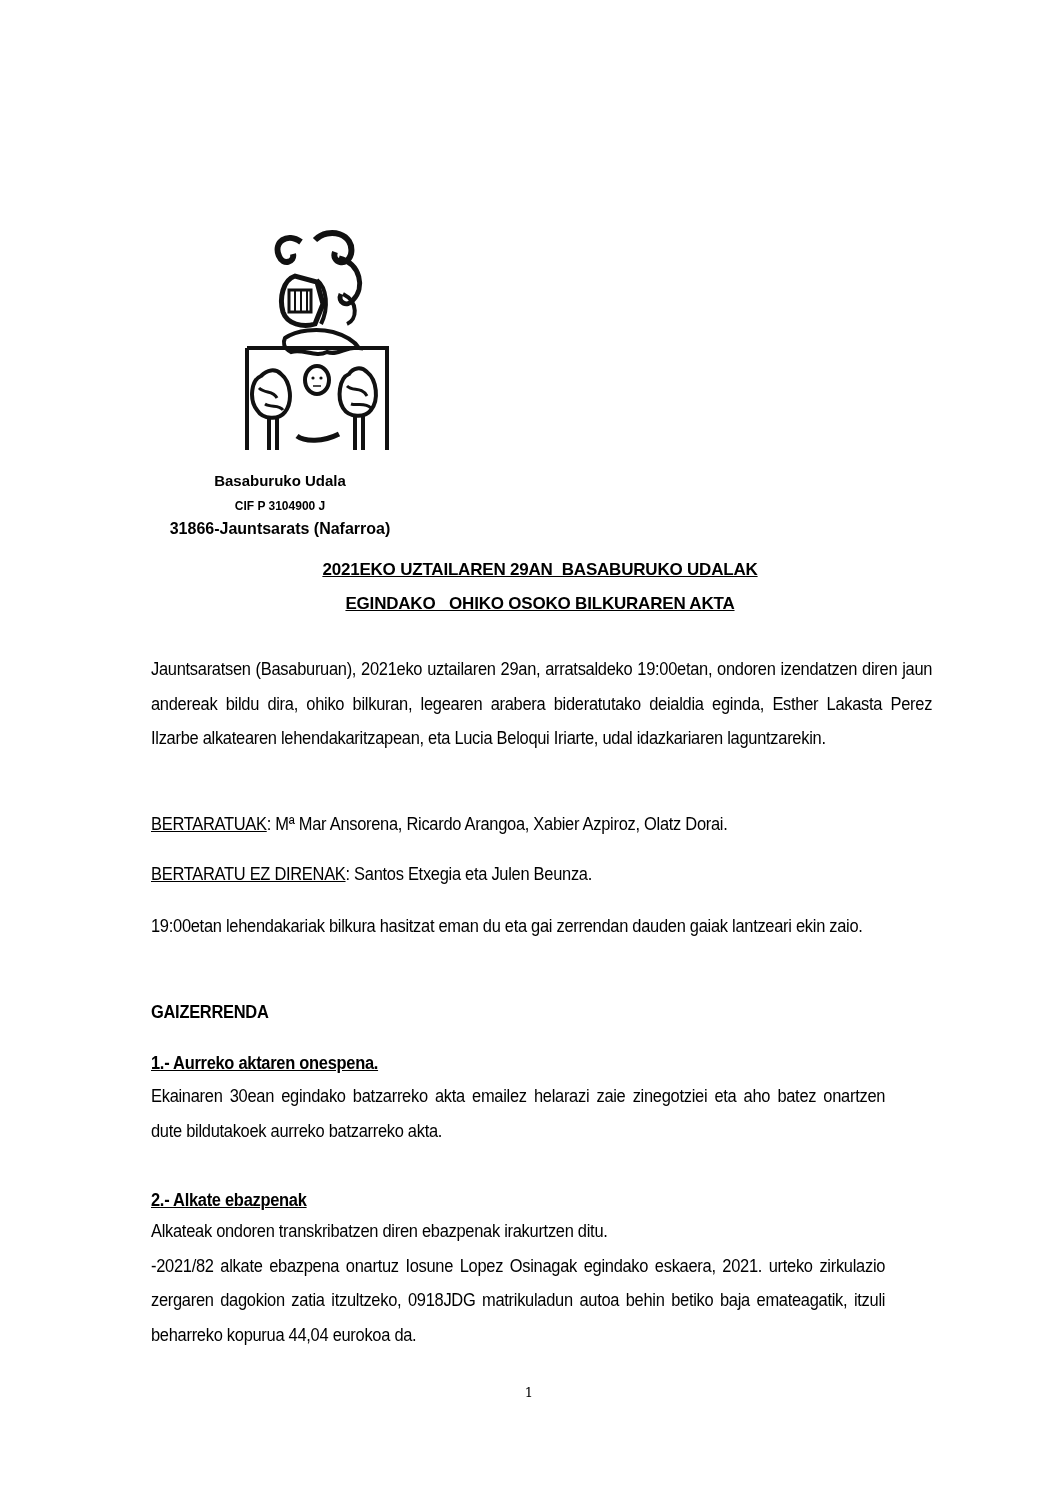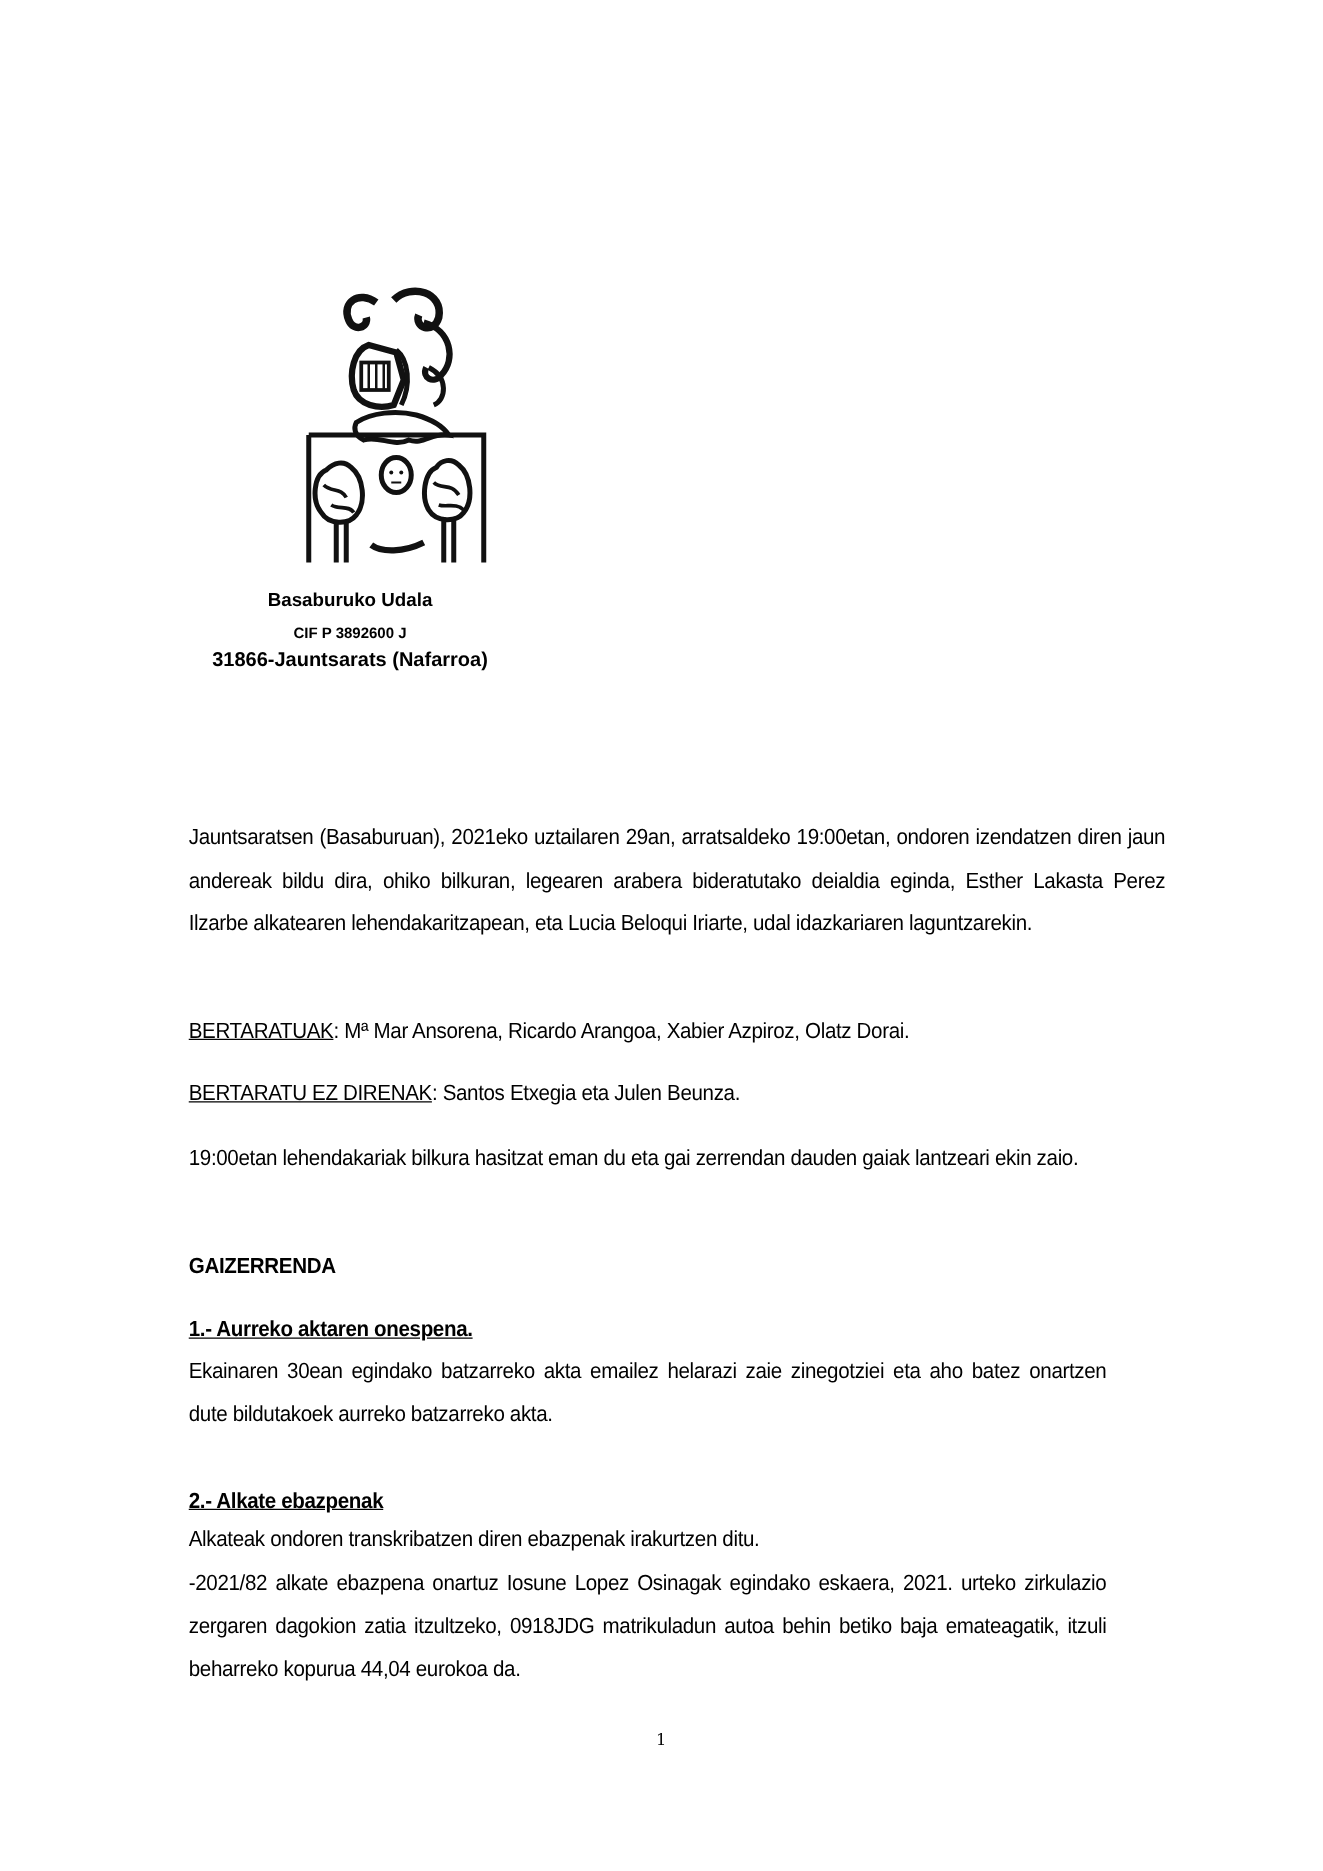--- a/index.html
+++ b/index.html
@@ -63,23 +63,25 @@
 
     <ellipse cx="74" cy="152" rx="12" ry="14" fill="#fff" stroke="#111" stroke-width="4"></ellipse>
     <circle cx="70" cy="150" r="1.6" fill="#111"></circle>
     <circle cx="78" cy="150" r="1.6" fill="#111"></circle>
     <line x1="70" y1="158" x2="78" y2="158" stroke="#111" stroke-width="1.5"></line>
 
     <path d="M54 208 C62 214 80 214 96 206" fill="none" stroke="#111" stroke-width="5"></path>
   </svg>
 
   <div class="org org-name">Basaburuko Udala</div>
-  <div class="org org-cif">CIF P 3892600 J</div>
+  <div class="org org-cif">CIF P 3104900 J</div>
   <div class="org org-addr">31866-Jauntsarats (Nafarroa)</div>
 
+  <div class="title t1">2021EKO UZTAILAREN 29AN  BASABURUKO UDALAK</div>
+  <div class="title t2">EGINDAKO   OHIKO OSOKO BILKURAREN AKTA</div>
 
   <div class="body-text wide p-intro">Jauntsaratsen (Basaburuan), 2021eko uztailaren 29an,  arratsaldeko 19:00etan, ondoren izendatzen diren jaun andereak bildu dira, ohiko bilkuran, legearen arabera bideratutako deialdia eginda, Esther Lakasta Perez Ilzarbe alkatearen  lehendakaritzapean, eta Lucia Beloqui Iriarte, udal idazkariaren laguntzarekin.</div>
 
   <div class="body-text wide p-attend"><span class="u">BERTARATUAK</span><span>: Mª Mar Ansorena, Ricardo Arangoa, Xabier Azpiroz, Olatz Dorai.</span></div>
 
   <div class="body-text wide p-absent"><span class="u">BERTARATU EZ DIRENAK</span><span>: Santos Etxegia eta Julen Beunza.</span></div>
 
   <div class="body-text wide p-start">19:00etan  lehendakariak bilkura hasitzat eman du eta gai zerrendan dauden gaiak lantzeari ekin zaio.</div>
 
   <div class="body-text p-agenda">GAIZERRENDA</div>

